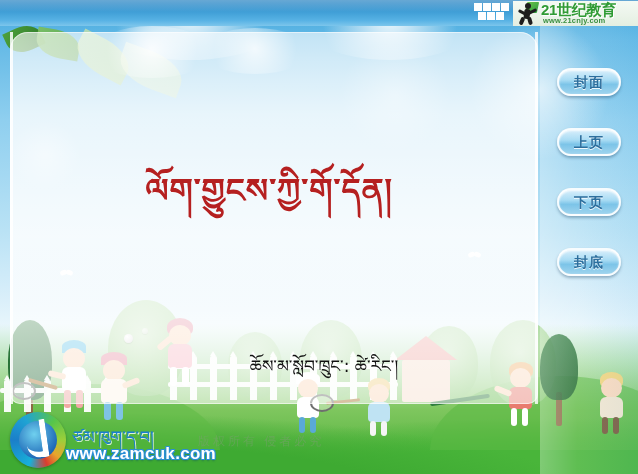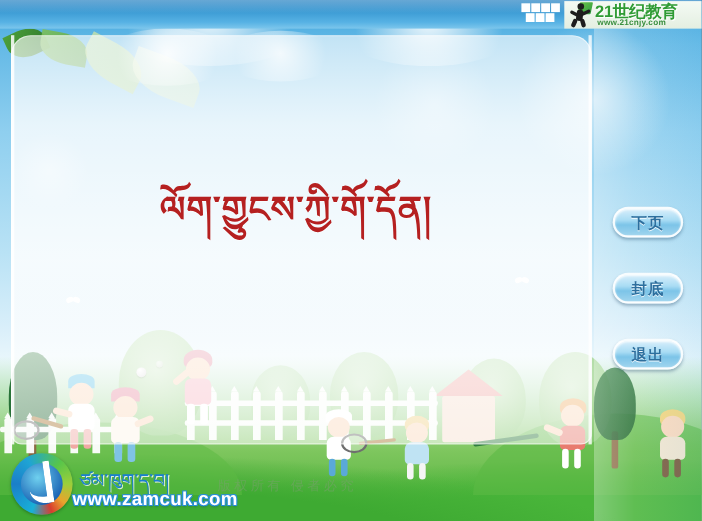--- a/index.html
+++ b/index.html
@@ -570,20 +570,21 @@
   <div class="bfly" style="left:468px; top:252px;">
     <div class="w" style="left:0; top:0; background:#ffffff; transform:rotate(-22deg);"></div>
     <div class="w" style="left:6px; top:0; background:#ffffff; transform:rotate(22deg);"></div>
   </div>
 
   <div class="panel"></div>
   <div class="panel-edge-l"></div>
   <div class="panel-edge-r"></div>
 
   <div class="tib-title">ལོག་གྱུངས་ཀྱི་གོ་དོན།</div>
+  <div class="tib-sub">ཆོས་མ་སློབ་ཁྲུང་:  ཚེ་རིང་།</div>
 
   <div class="topbar">
     <div class="topbar-shine"></div>
     <div class="checker">
       <i style="left:0px;  top:0px;"></i>
       <i style="left:9px;  top:0px;"></i>
       <i style="left:18px; top:0px;"></i>
       <i style="left:27px; top:0px;"></i>
       <i style="left:4px;  top:9px;"></i>
       <i style="left:13px; top:9px;"></i>
@@ -599,29 +600,32 @@
       <div class="torso" style="left:2px; top:9px; width:9px; height:3px; transform:rotate(28deg);"></div>
       <div class="torso" style="left:12px; top:8px; width:9px; height:3px; transform:rotate(-26deg);"></div>
       <div class="torso" style="left:4px; top:15px; width:4px; height:8px; transform:rotate(24deg);"></div>
       <div class="torso" style="left:12px; top:15px; width:4px; height:8px; transform:rotate(-16deg);"></div>
     </div>
     <div class="txt">21世纪教育</div>
     <div class="url">www.21cnjy.com</div>
   </div>
 
   <div class="sidebar">
+    <div class="navbtn" style="top:42px;">
+      <span>封面</span>
+    </div>
+    <div class="navbtn" style="top:102px;">
+      <span>上页</span>
+    </div>
     <div class="navbtn" style="top:222px;">
       <span>封底</span>
     </div>
     <div class="navbtn" style="top:162px;">
       <span>下页</span>
     </div>
-    <div class="navbtn" style="top:282px;">
-      <span>退出</span>
-    </div>
   </div>
 
   <div class="watermark">版权所有 侵者必究</div>
 
   <div class="zam">
     <div class="swirl"></div>
     <div class="swirl-j"></div>
     <div class="tib">ཙམ་ཁུག་ད་བ།</div>
     <div class="url">www.zamcuk.com</div>
   </div>

